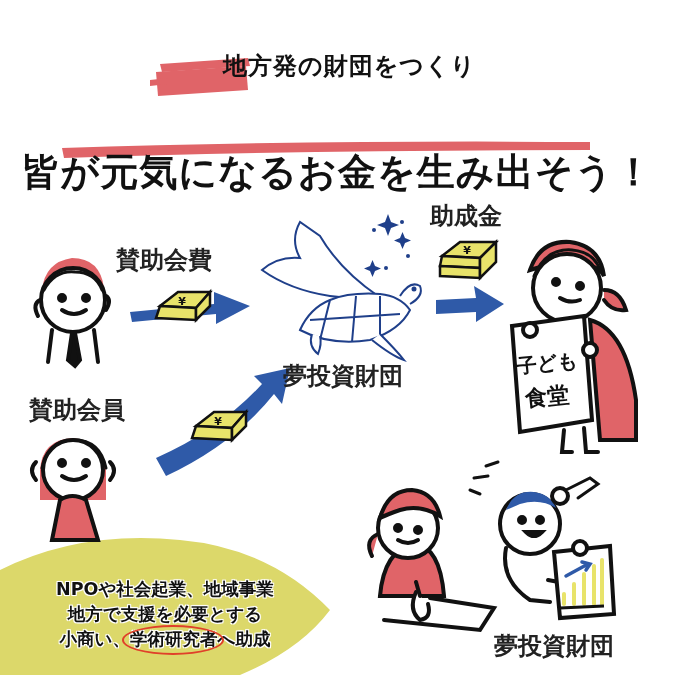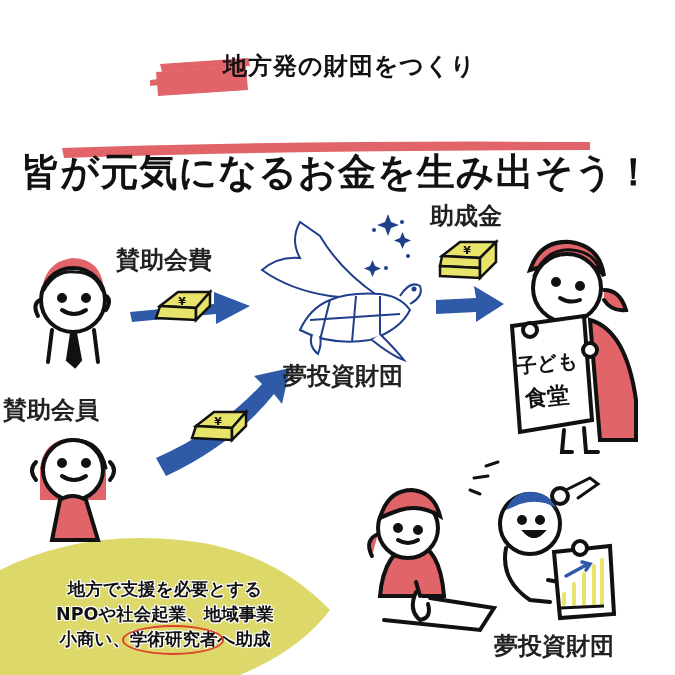--- a/index.html
+++ b/index.html
@@ -156,20 +156,20 @@
 </svg>
 
 <div class="title-line t1">
   <span class="hl-word">地方発</span><span>の財団をつくり</span>
 </div>
 <div class="title-line t2">皆が元気になるお金を生み出そう！</div>
 
 <div class="label" style="left:116px; top:244px;">賛助会費</div>
 <div class="label" style="left:430px; top:200px;">助成金</div>
 <div class="label" style="left:283px; top:360px;">夢投資財団</div>
-<div class="label" style="left:3px; top:394px;">賛助会員</div>
+<div class="label" style="left:29px; top:394px;">賛助会員</div>
 <div class="label" style="left:494px; top:630px;">夢投資財団</div>
 
 <div class="blob-text">
+  <div>NPOや社会起業、地域事業</div>
   <div>地方で支援を必要とする</div>
-  <div>NPOや社会起業、地域事業</div>
   <div><span>小商い、</span><span class="circled">学術研究者</span><span>へ助成</span></div>
 </div>
 
 </body></html>

